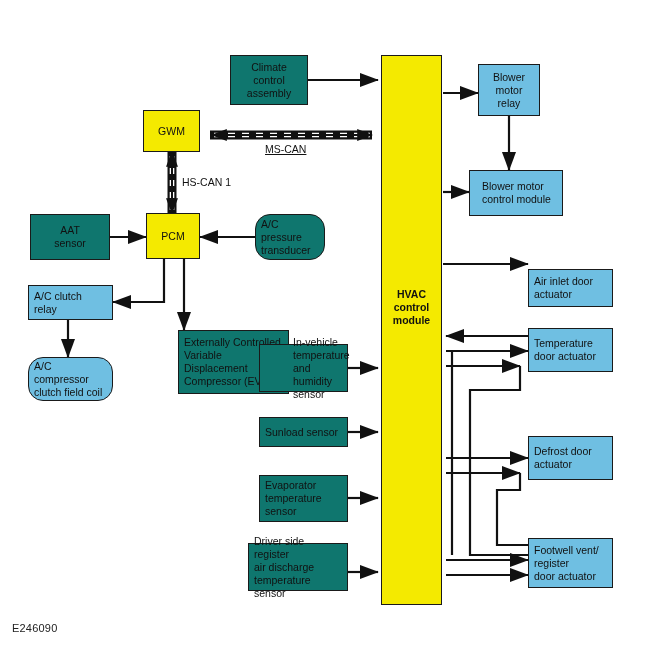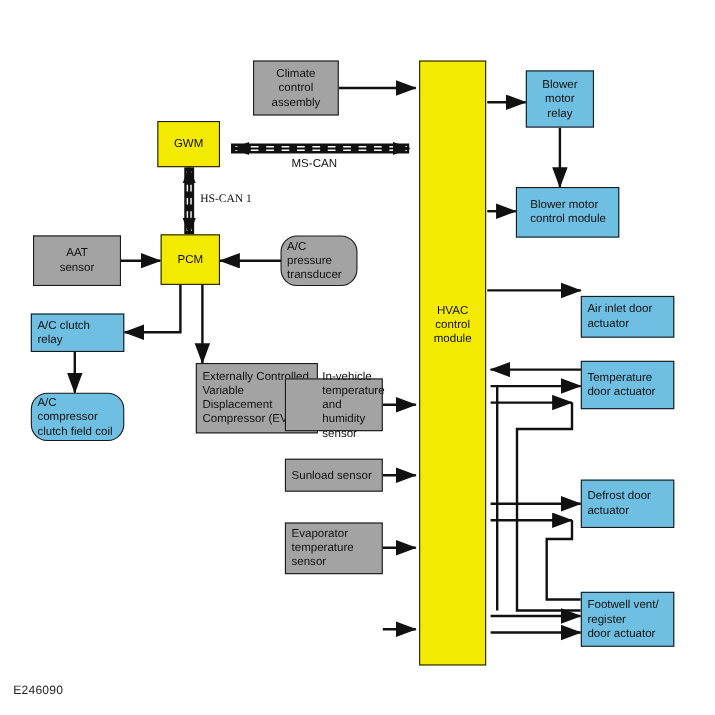--- a/index.html
+++ b/index.html
@@ -2,21 +2,21 @@
 <html><head>
 <meta charset="utf-8">
 <style>
   html,body{margin:0;padding:0;background:#ffffff;}
   body{width:650px;height:650px;font-family:"Liberation Sans",sans-serif;}
   #diagram{position:relative;width:650px;height:650px;overflow:hidden;background:#fff;}
   svg.wires{position:absolute;left:0;top:0;width:650px;height:650px;pointer-events:none;}
   .node{position:absolute;box-sizing:border-box;border:1.5px solid #1a1a1a;
         display:flex;flex-direction:column;justify-content:center;
         font-size:10.5px;line-height:13px;color:#111;padding:3px 5px;z-index:2;}
-  .node.green{background:#a3a3a3;}
+  .node.green{background:#0f766e;}
   .node.blue{background:#6fbfe2;}
   .node.yellow{background:#f4ea00;}
   .node.ctr{align-items:center;text-align:center;}
   .node.lft{align-items:flex-start;text-align:left;}
   .node span{display:block;white-space:pre-line;}
   .wirelabel{position:absolute;font-size:10.5px;color:#111;z-index:3;white-space:nowrap;}
   .figid{position:absolute;left:12px;top:622px;font-size:11px;color:#222;letter-spacing:.2px;text-align:center;}
 </style>
 </head>
 <body>
@@ -127,21 +127,21 @@
     <span>A/C compressor
 clutch field coil</span>
   </div>
 
   <div class="node green lft" style="left:134px;top:330px;width:111px;height:64px;margin-left:44px;">
     <span>Externally Controlled
 Variable Displacement
 Compressor (EVDC)</span>
   </div>
 
-  <div class="node yellow ctr" style="left:381px;top:55px;width:61px;height:550px;justify-content:flex-start;padding-top:0;">
+  <div class="node yellow ctr" style="left:381px;top:55px;width:61px;height:550px;justify-content:flex-start;padding-top:12px;font-weight:bold;">
     <span style="margin-top:220px;">HVAC
 control
 module</span>
   </div>
 
   <div class="node blue ctr" style="left:478px;top:64px;width:62px;height:52px;">
     <span>Blower
 motor
 relay</span>
   </div>
@@ -181,18 +181,23 @@
   <div class="node green lft" style="left:259px;top:417px;width:89px;height:30px;">
     <span>Sunload sensor</span>
   </div>
 
   <div class="node green lft" style="left:259px;top:475px;width:89px;height:47px;">
     <span>Evaporator
 temperature
 sensor</span>
   </div>
 
-
-  <div class="wirelabel" style="left:265px;top:143px;">MS-CAN</div>
-  <div class="wirelabel" style="left:182px;top:176px;font-family:Liberation Serif, serif;">HS-CAN 1</div>
+  <div class="node green lft" style="left:248px;top:543px;width:100px;height:48px;">
+    <span>Driver side register
+air discharge
+temperature sensor</span>
+  </div>
+
+  <div class="wirelabel" style="left:265px;top:143px;text-decoration:underline;">MS-CAN</div>
+  <div class="wirelabel" style="left:182px;top:176px;">HS-CAN 1</div>
 
   <div class="figid">E246090</div>
 </div>
 
 </body></html>

